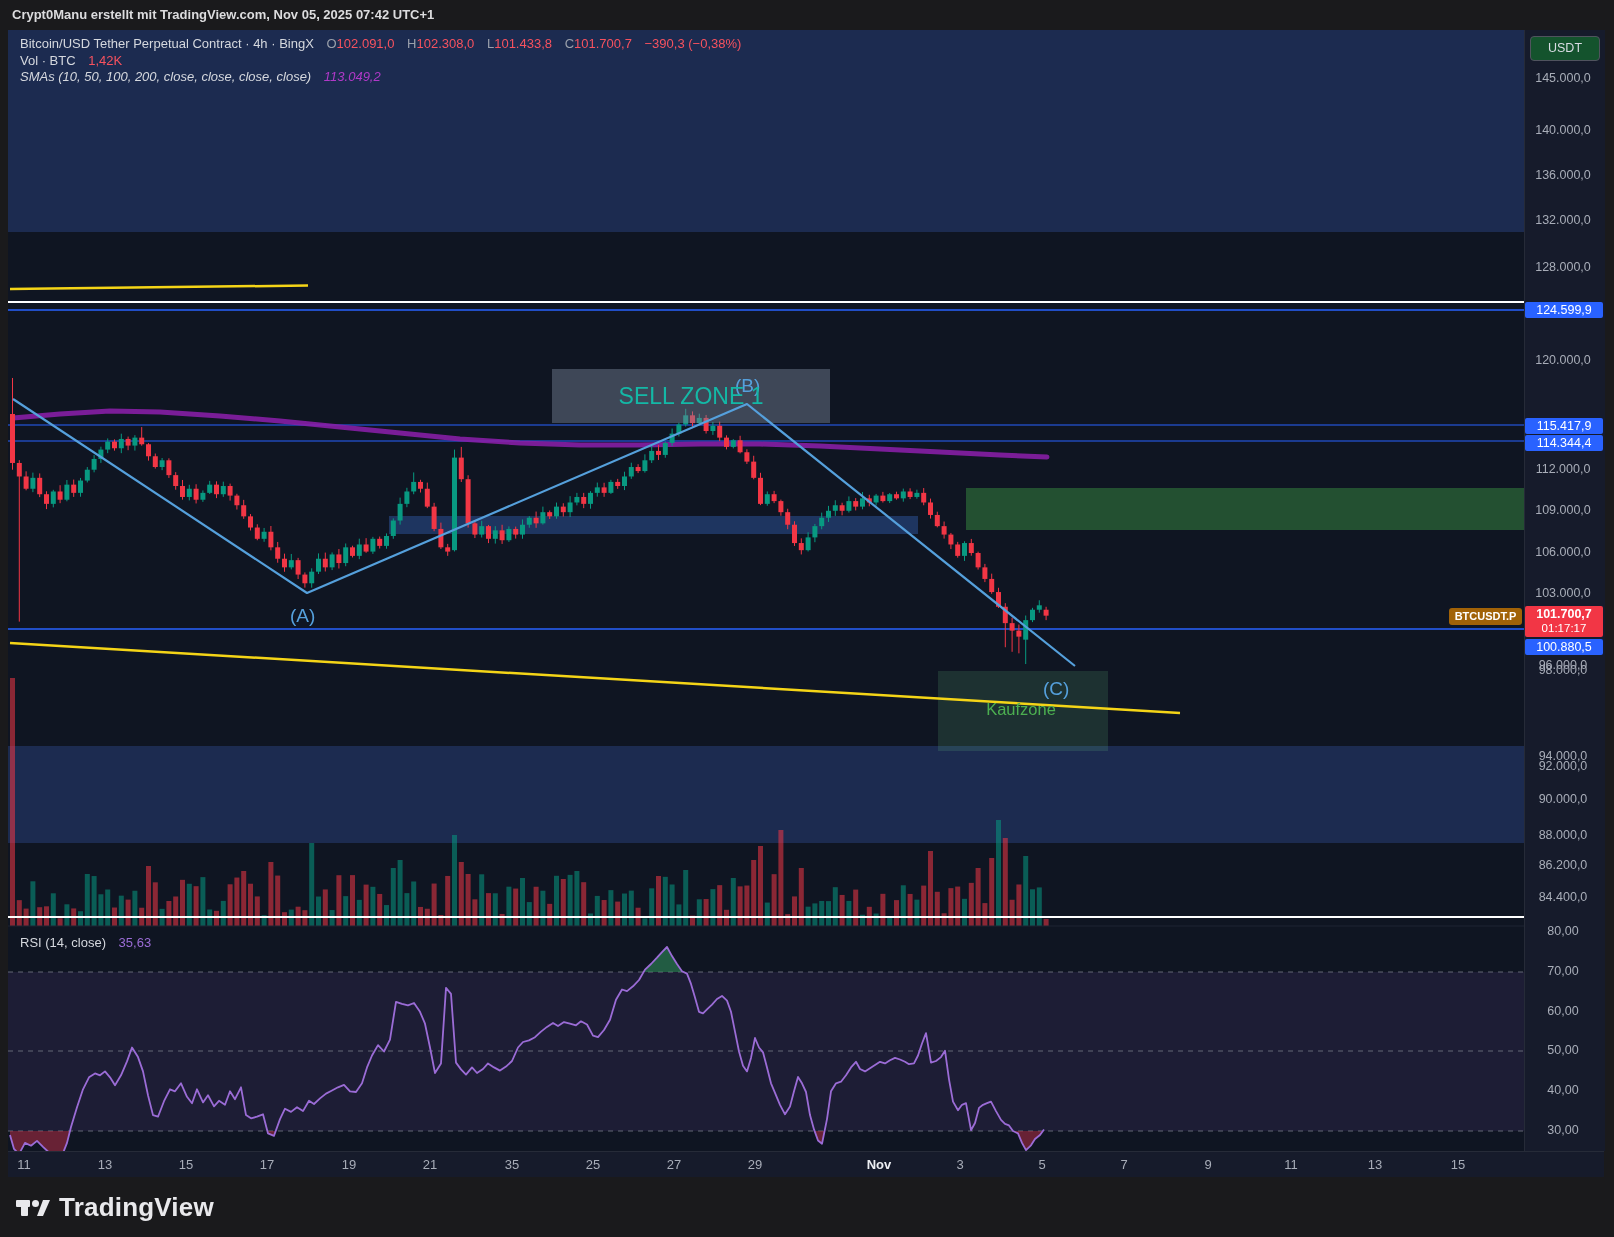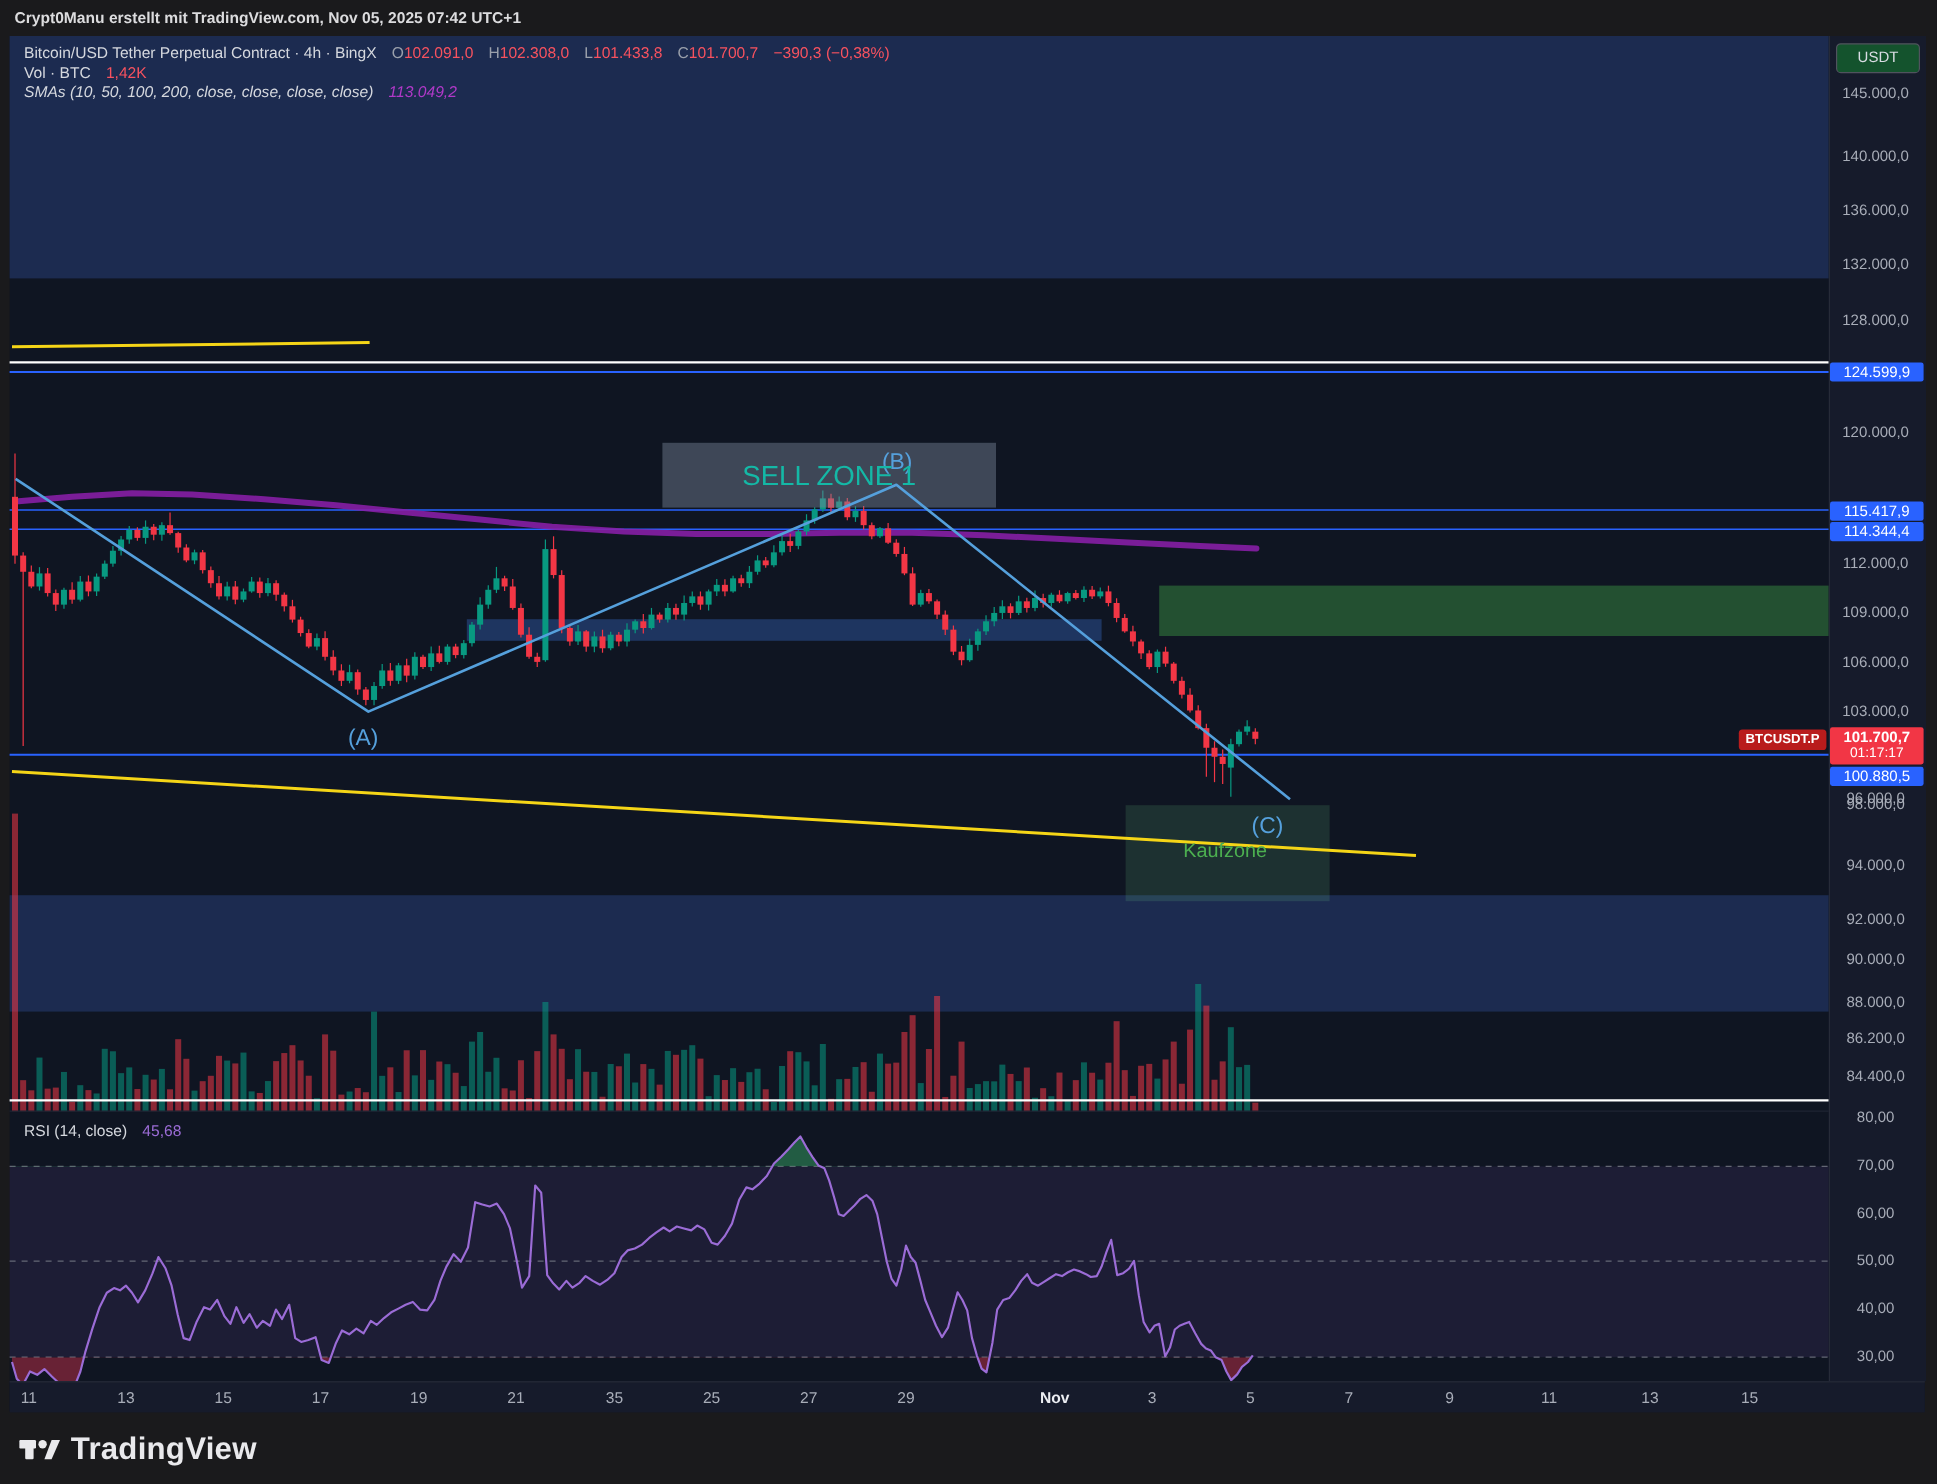--- a/index.html
+++ b/index.html
@@ -17,21 +17,21 @@
   #price-axis{position:absolute;left:1524px;top:30px;width:80px;height:1121px;background:#161b2b;border-left:1px solid #262b38;z-index:2;}
   #time-axis{position:absolute;left:8px;top:1151px;width:1596px;height:25px;background:#161b2b;border-top:1px solid #262b38;z-index:2;}
   .ptick{position:absolute;left:0;width:76px;text-align:center;font-size:12.5px;color:#a8adb8;}
   .ttick{position:absolute;top:5px;font-size:13px;color:#a8adb8;transform:translateX(-50%);}
   .ttick.bold{color:#eceef2;font-weight:700;}
   .plabel{position:absolute;left:1525px;width:78px;text-align:center;font-size:12.5px;color:#fff;border-radius:2px;z-index:3;line-height:16px;}
   .plabel.blue{background:#2962ff;height:16px;}
   .plabel.red{background:#f23645;}
   .usdt-btn{position:absolute;left:1530px;top:36px;width:68px;height:23px;z-index:3;background:#14532d;
     border:1px solid #50535e;border-radius:4px;color:#d9dce3;font-size:12.5px;text-align:center;line-height:23px;}
-  .sym-marker{position:absolute;left:1449px;top:608px;width:73px;height:17px;background:#b91c1c;border-radius:3px;
+  .sym-marker{position:absolute;left:1449px;top:608px;width:73px;height:17px;background:#a16207;border-radius:3px;
     color:#fff;font-size:11px;font-weight:700;text-align:center;line-height:17px;z-index:3;}
   
   .anno{position:absolute;z-index:3;white-space:nowrap;}
   .wave{color:#55a0dc;font-size:19px;}
   #anno-a{left:290px;top:605px;}
   #anno-b{left:735px;top:375px;}
   #anno-c{left:1043px;top:678px;}
   #anno-sellzone{left:552px;top:383px;width:278px;text-align:center;color:#14b8a6;font-size:23px;font-weight:500;}
   #anno-kaufzone{left:956px;top:700px;width:130px;text-align:center;color:#4caf50;font-size:16.5px;}
   
@@ -556,21 +556,21 @@
   <div class="legend" style="top:53px;">
     <span>Vol · BTC</span><span class="gap"></span>
     <span class="red">1,42K</span>
   </div>
   <div class="legend" style="top:69px;font-style:italic;">
     <span>SMAs (10, 50, 100, 200, close, close, close, close)</span><span class="gap"></span>
     <span class="purple">113.049,2</span>
   </div>
   <div class="legend" style="top:935px;">
     <span>RSI (14, close)</span><span class="gap"></span>
-    <span style="color:#9b6cd6">45,68</span>
+    <span style="color:#9b6cd6">35,63</span>
   </div>
 
   <div class="anno wave" id="anno-a">(A)</div>
   <div class="anno wave" id="anno-b">(B)</div>
   <div class="anno wave" id="anno-c">(C)</div>
   <div class="anno" id="anno-sellzone">SELL ZONE 1</div>
   <div class="anno" id="anno-kaufzone">Kaufzone</div>
 
   <div id="price-axis">
       <div class="ptick" style="top: 41px;">145.000,0</div>
@@ -578,21 +578,21 @@
       <div class="ptick" style="top: 138px;">136.000,0</div>
       <div class="ptick" style="top: 183px;">132.000,0</div>
       <div class="ptick" style="top: 230px;">128.000,0</div>
       <div class="ptick" style="top: 323px;">120.000,0</div>
       <div class="ptick" style="top: 432px;">112.000,0</div>
       <div class="ptick" style="top: 473px;">109.000,0</div>
       <div class="ptick" style="top: 515px;">106.000,0</div>
       <div class="ptick" style="top: 556px;">103.000,0</div>
       <div class="ptick" style="top: 633px;">98.000,0</div>
       <div class="ptick" style="top: 628px;">96.000,0</div>
-      <div class="ptick" style="top: 684px;">94.000,0</div>
+      <div class="ptick" style="top: 719px;">94.000,0</div>
       <div class="ptick" style="top: 729px;">92.000,0</div>
       <div class="ptick" style="top: 762px;">90.000,0</div>
       <div class="ptick" style="top: 798px;">88.000,0</div>
       <div class="ptick" style="top: 828px;">86.200,0</div>
       <div class="ptick" style="top: 860px;">84.400,0</div>
       <div class="ptick" style="top: 894px;">80,00</div>
       <div class="ptick" style="top: 934px;">70,00</div>
       <div class="ptick" style="top: 974px;">60,00</div>
       <div class="ptick" style="top: 1013px;">50,00</div>
       <div class="ptick" style="top: 1053px;">40,00</div>

